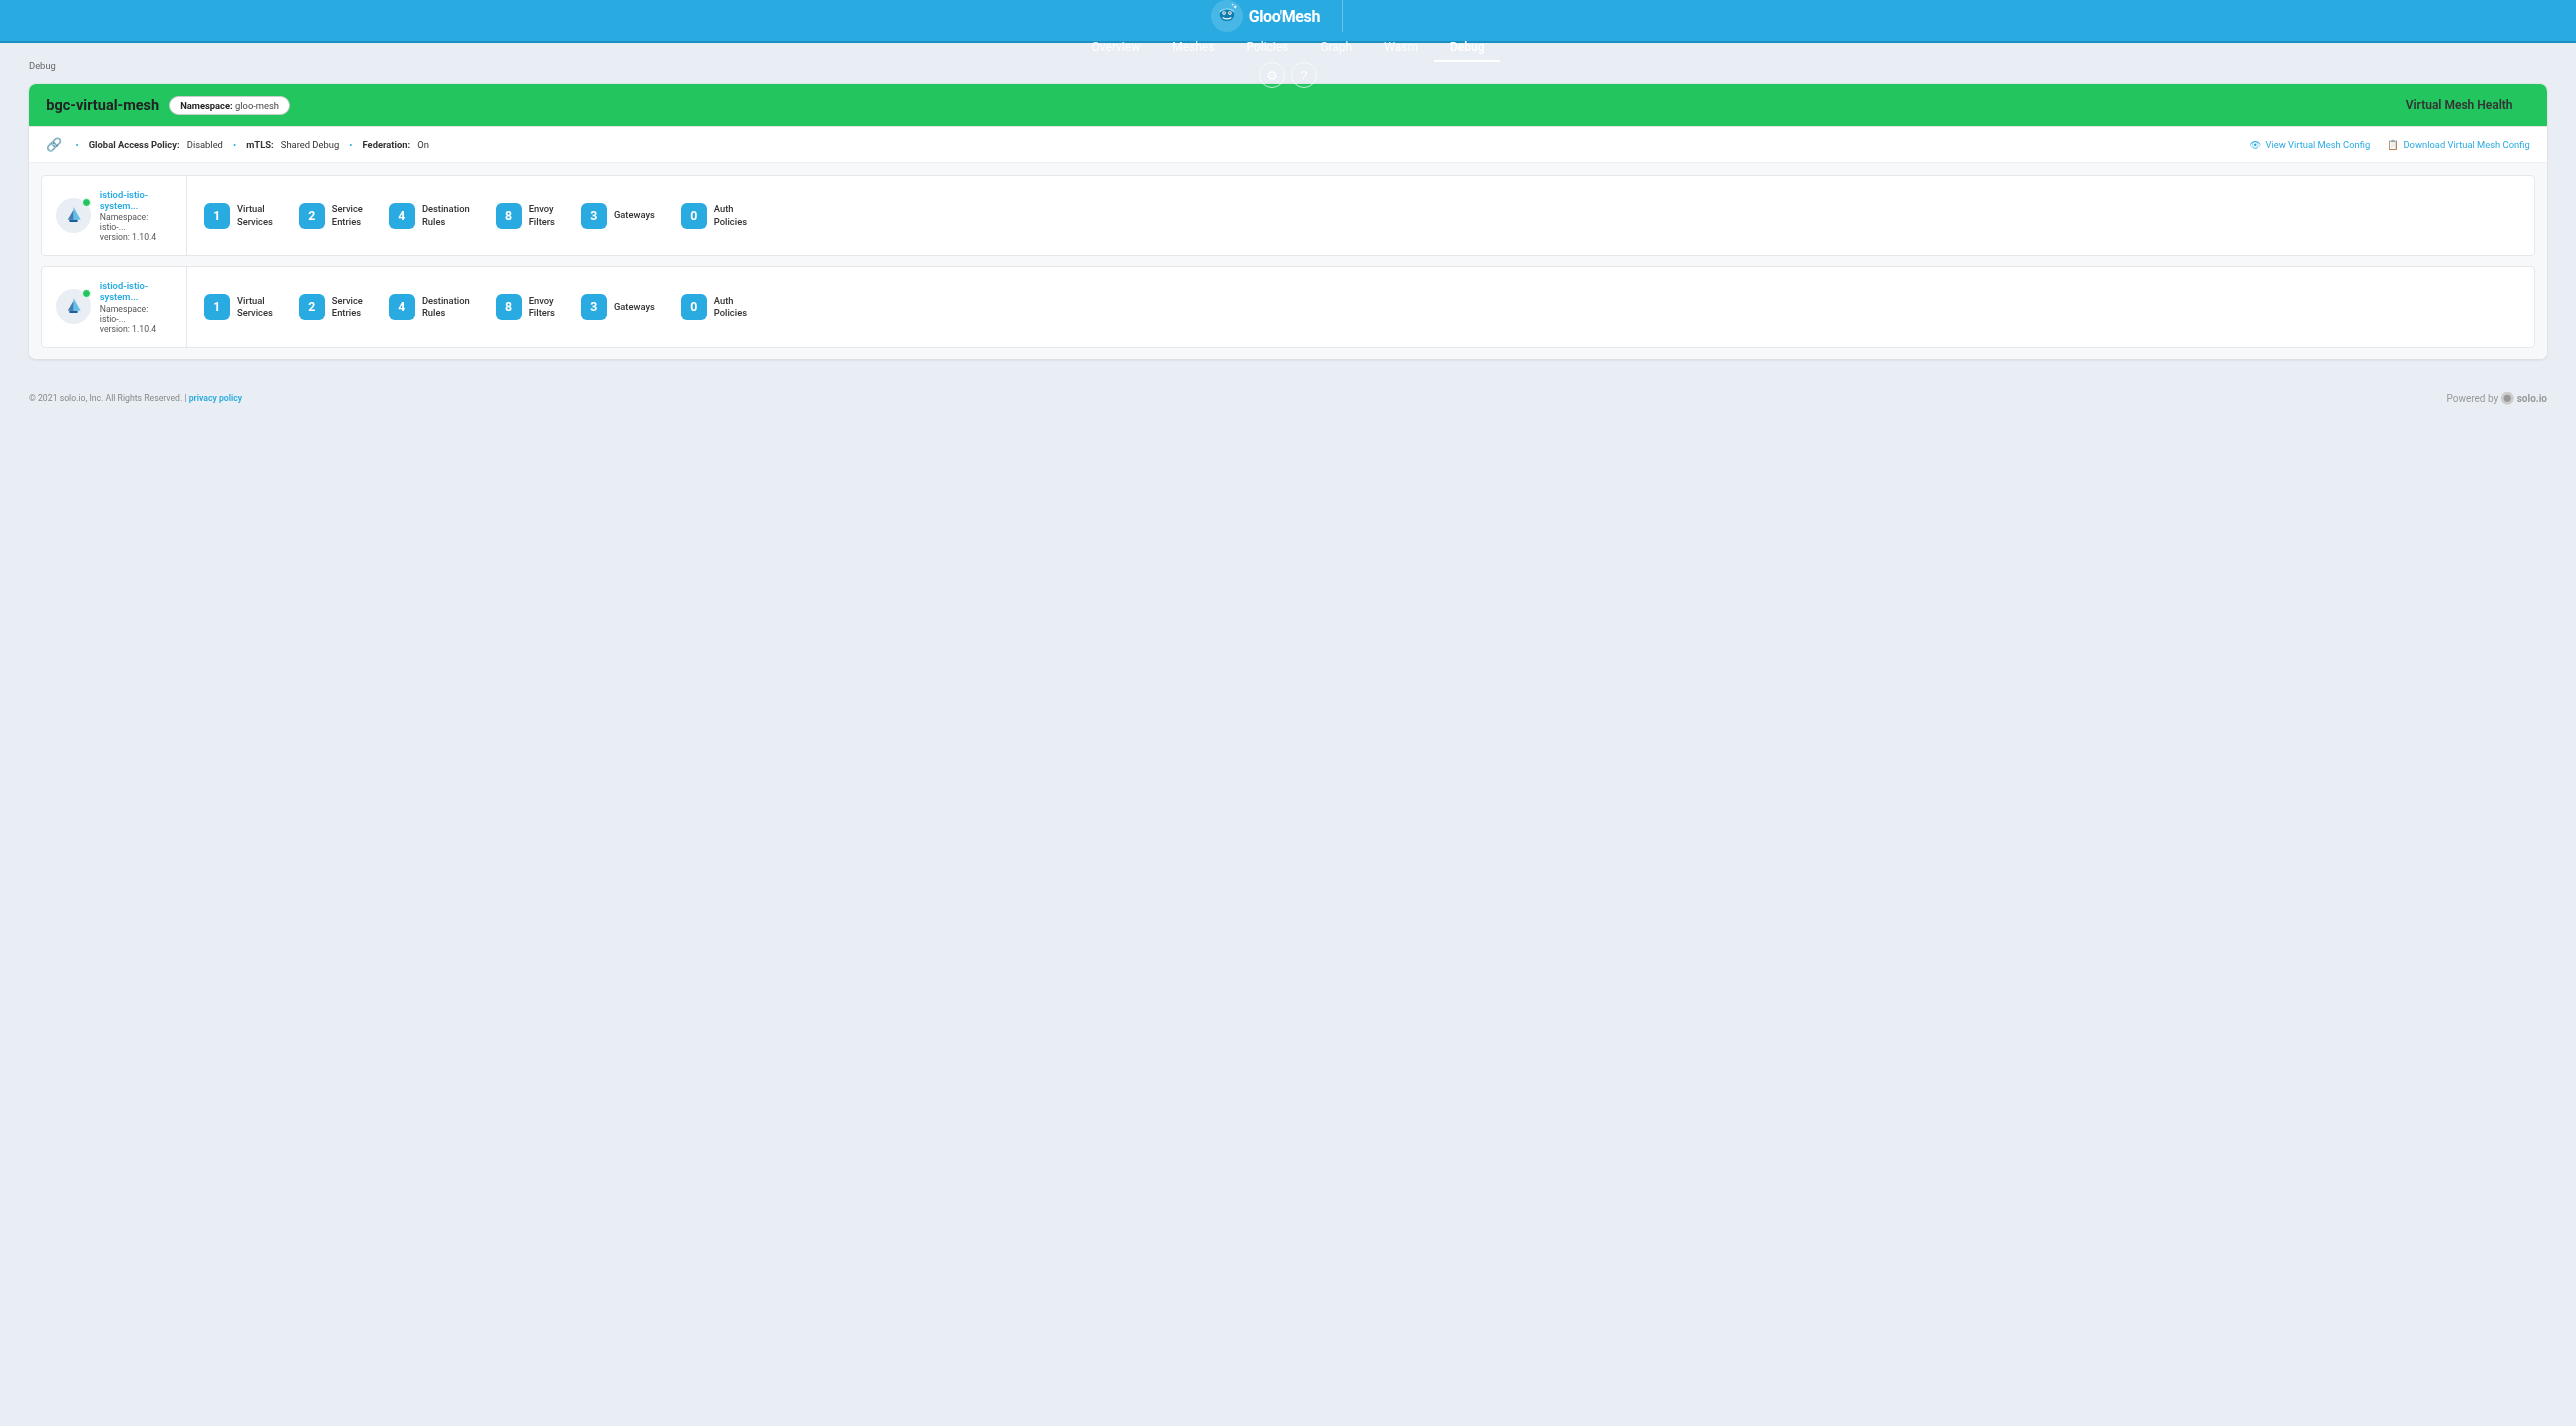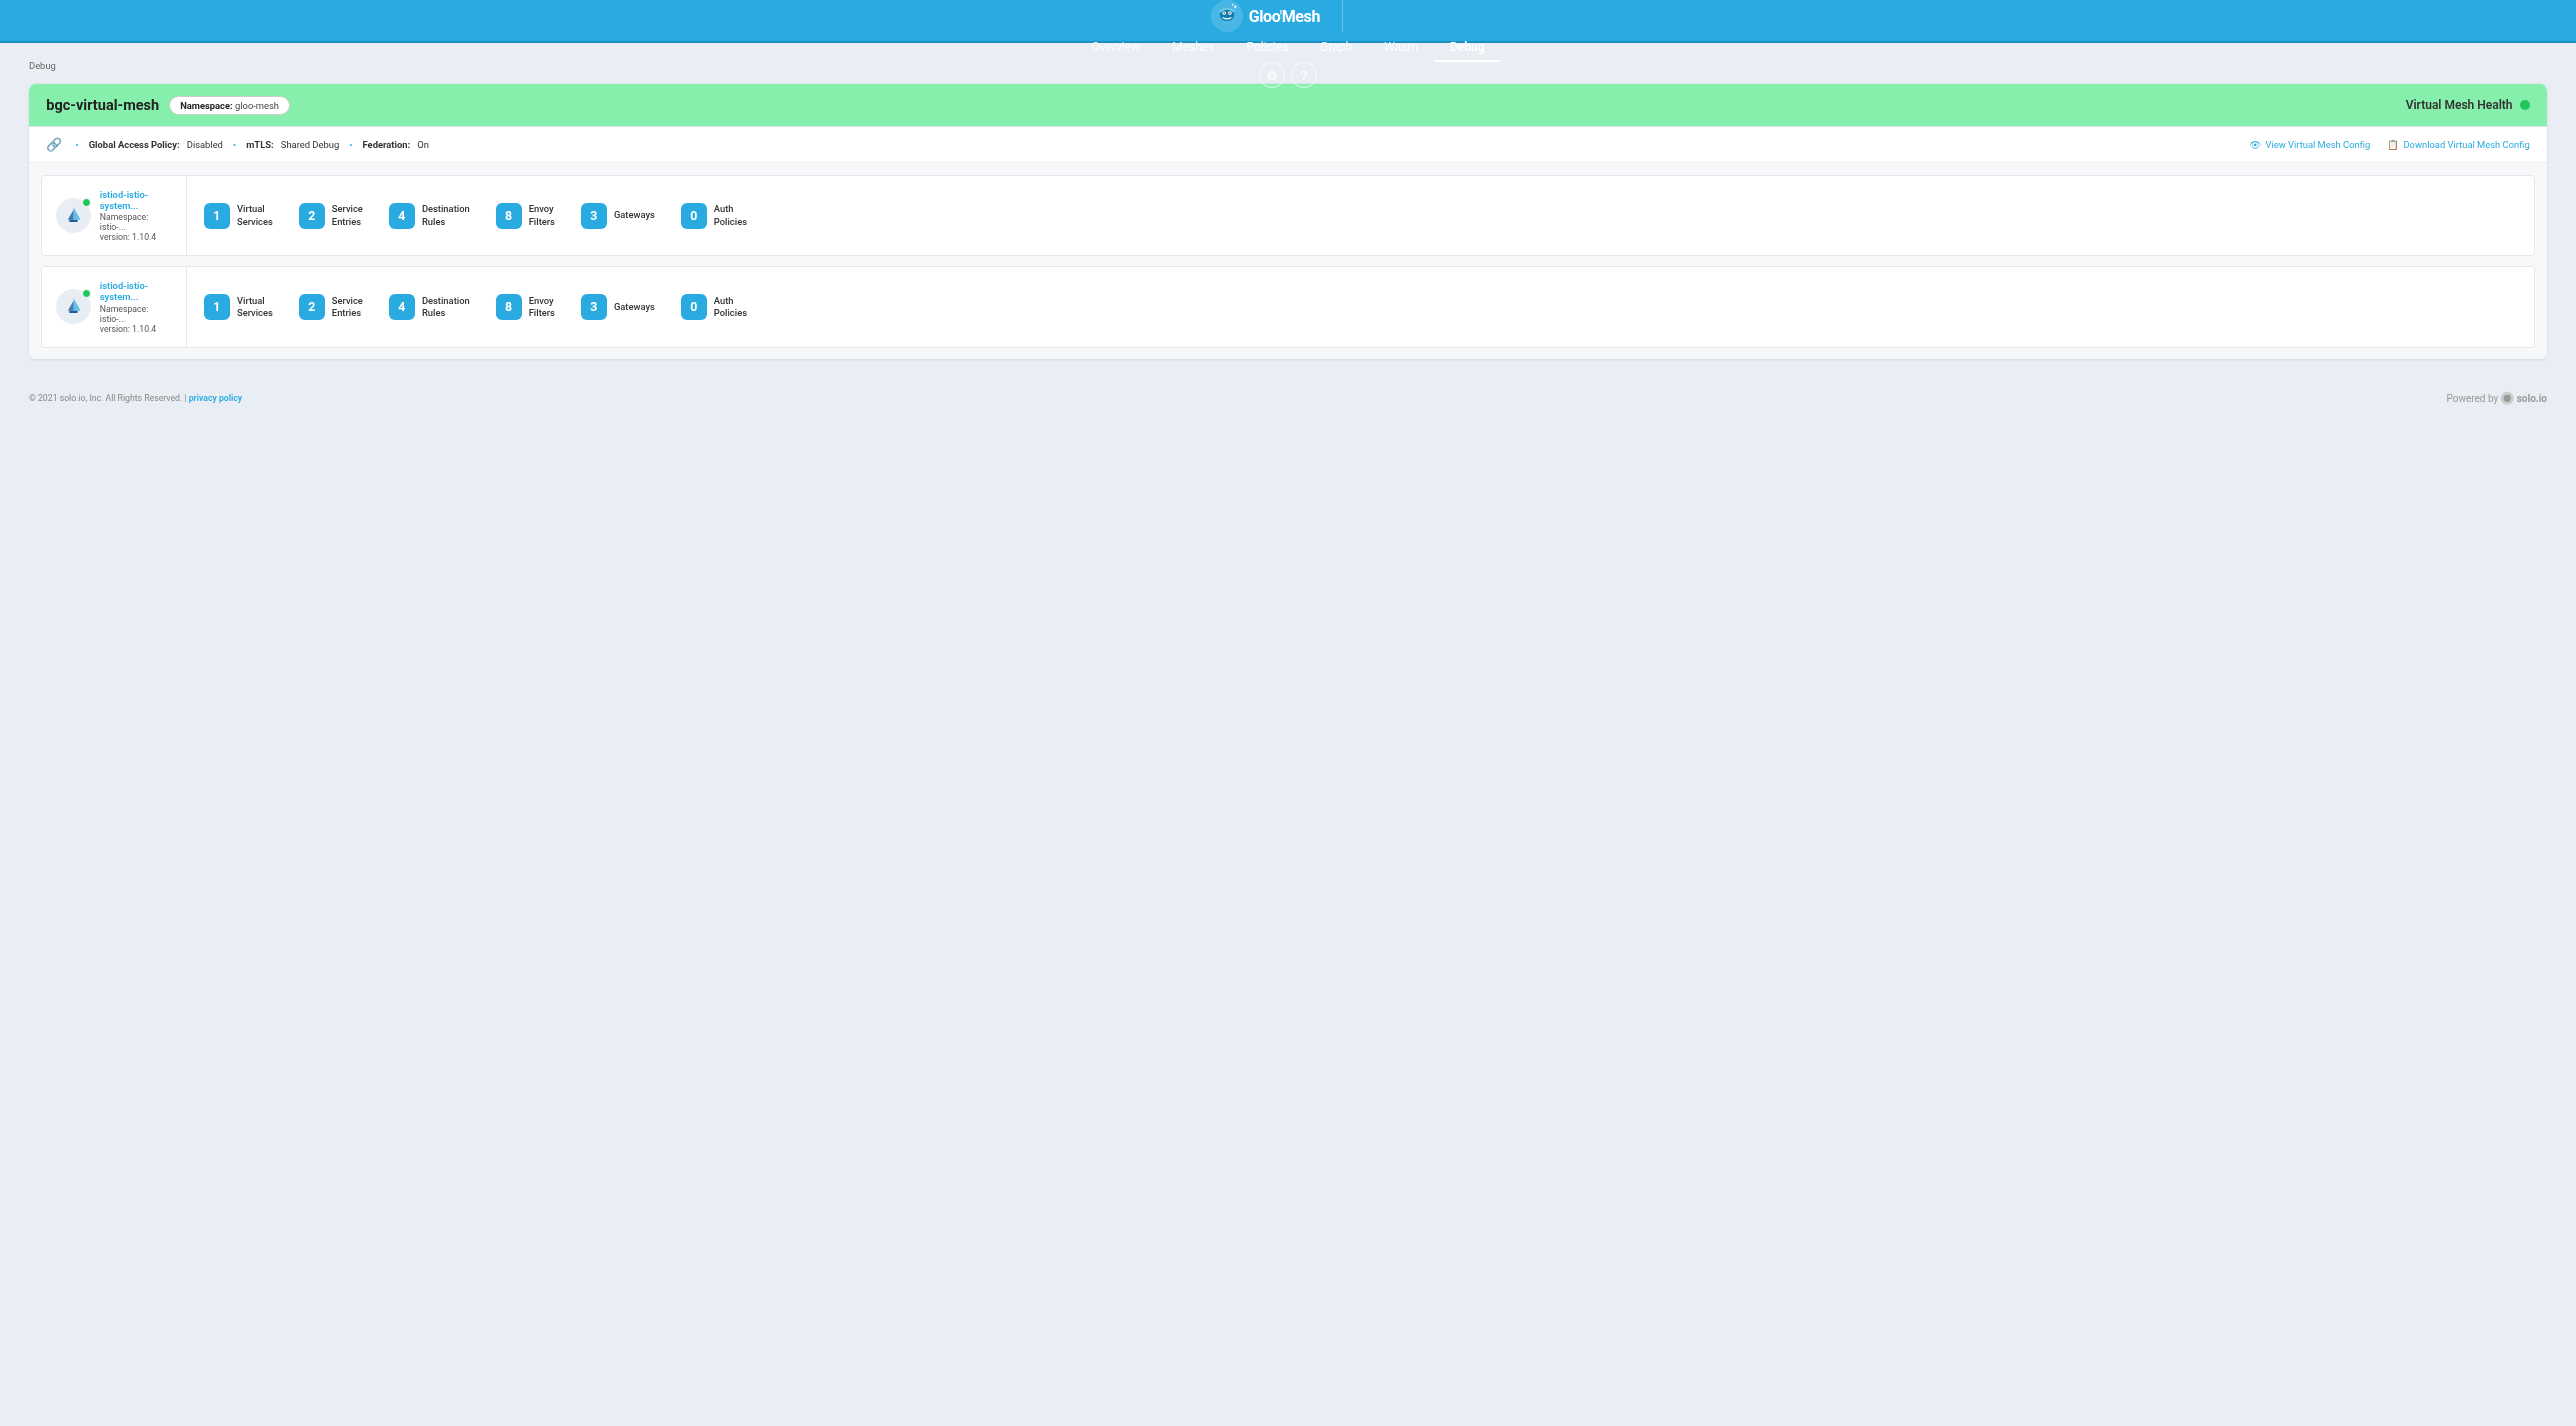--- a/index.html
+++ b/index.html
@@ -95,21 +95,21 @@
     }
 
     
     .mesh-card {
       background: white;
       border-radius: 7.2px;
       box-shadow: 0 0.7px 2.9px rgba(0,0,0,0.1);
       overflow: hidden;
     }
     .mesh-card-header {
-      background: #86efac;
+      background: #22c55e;
       padding: 11.6px 17.3px;
       display: flex;
       align-items: center;
       justify-content: space-between;
       border-bottom: 0.7px solid #e0e3e8;
       text-align: right;
     }
     .mesh-title-area {
       display: flex;
       align-items: center;

